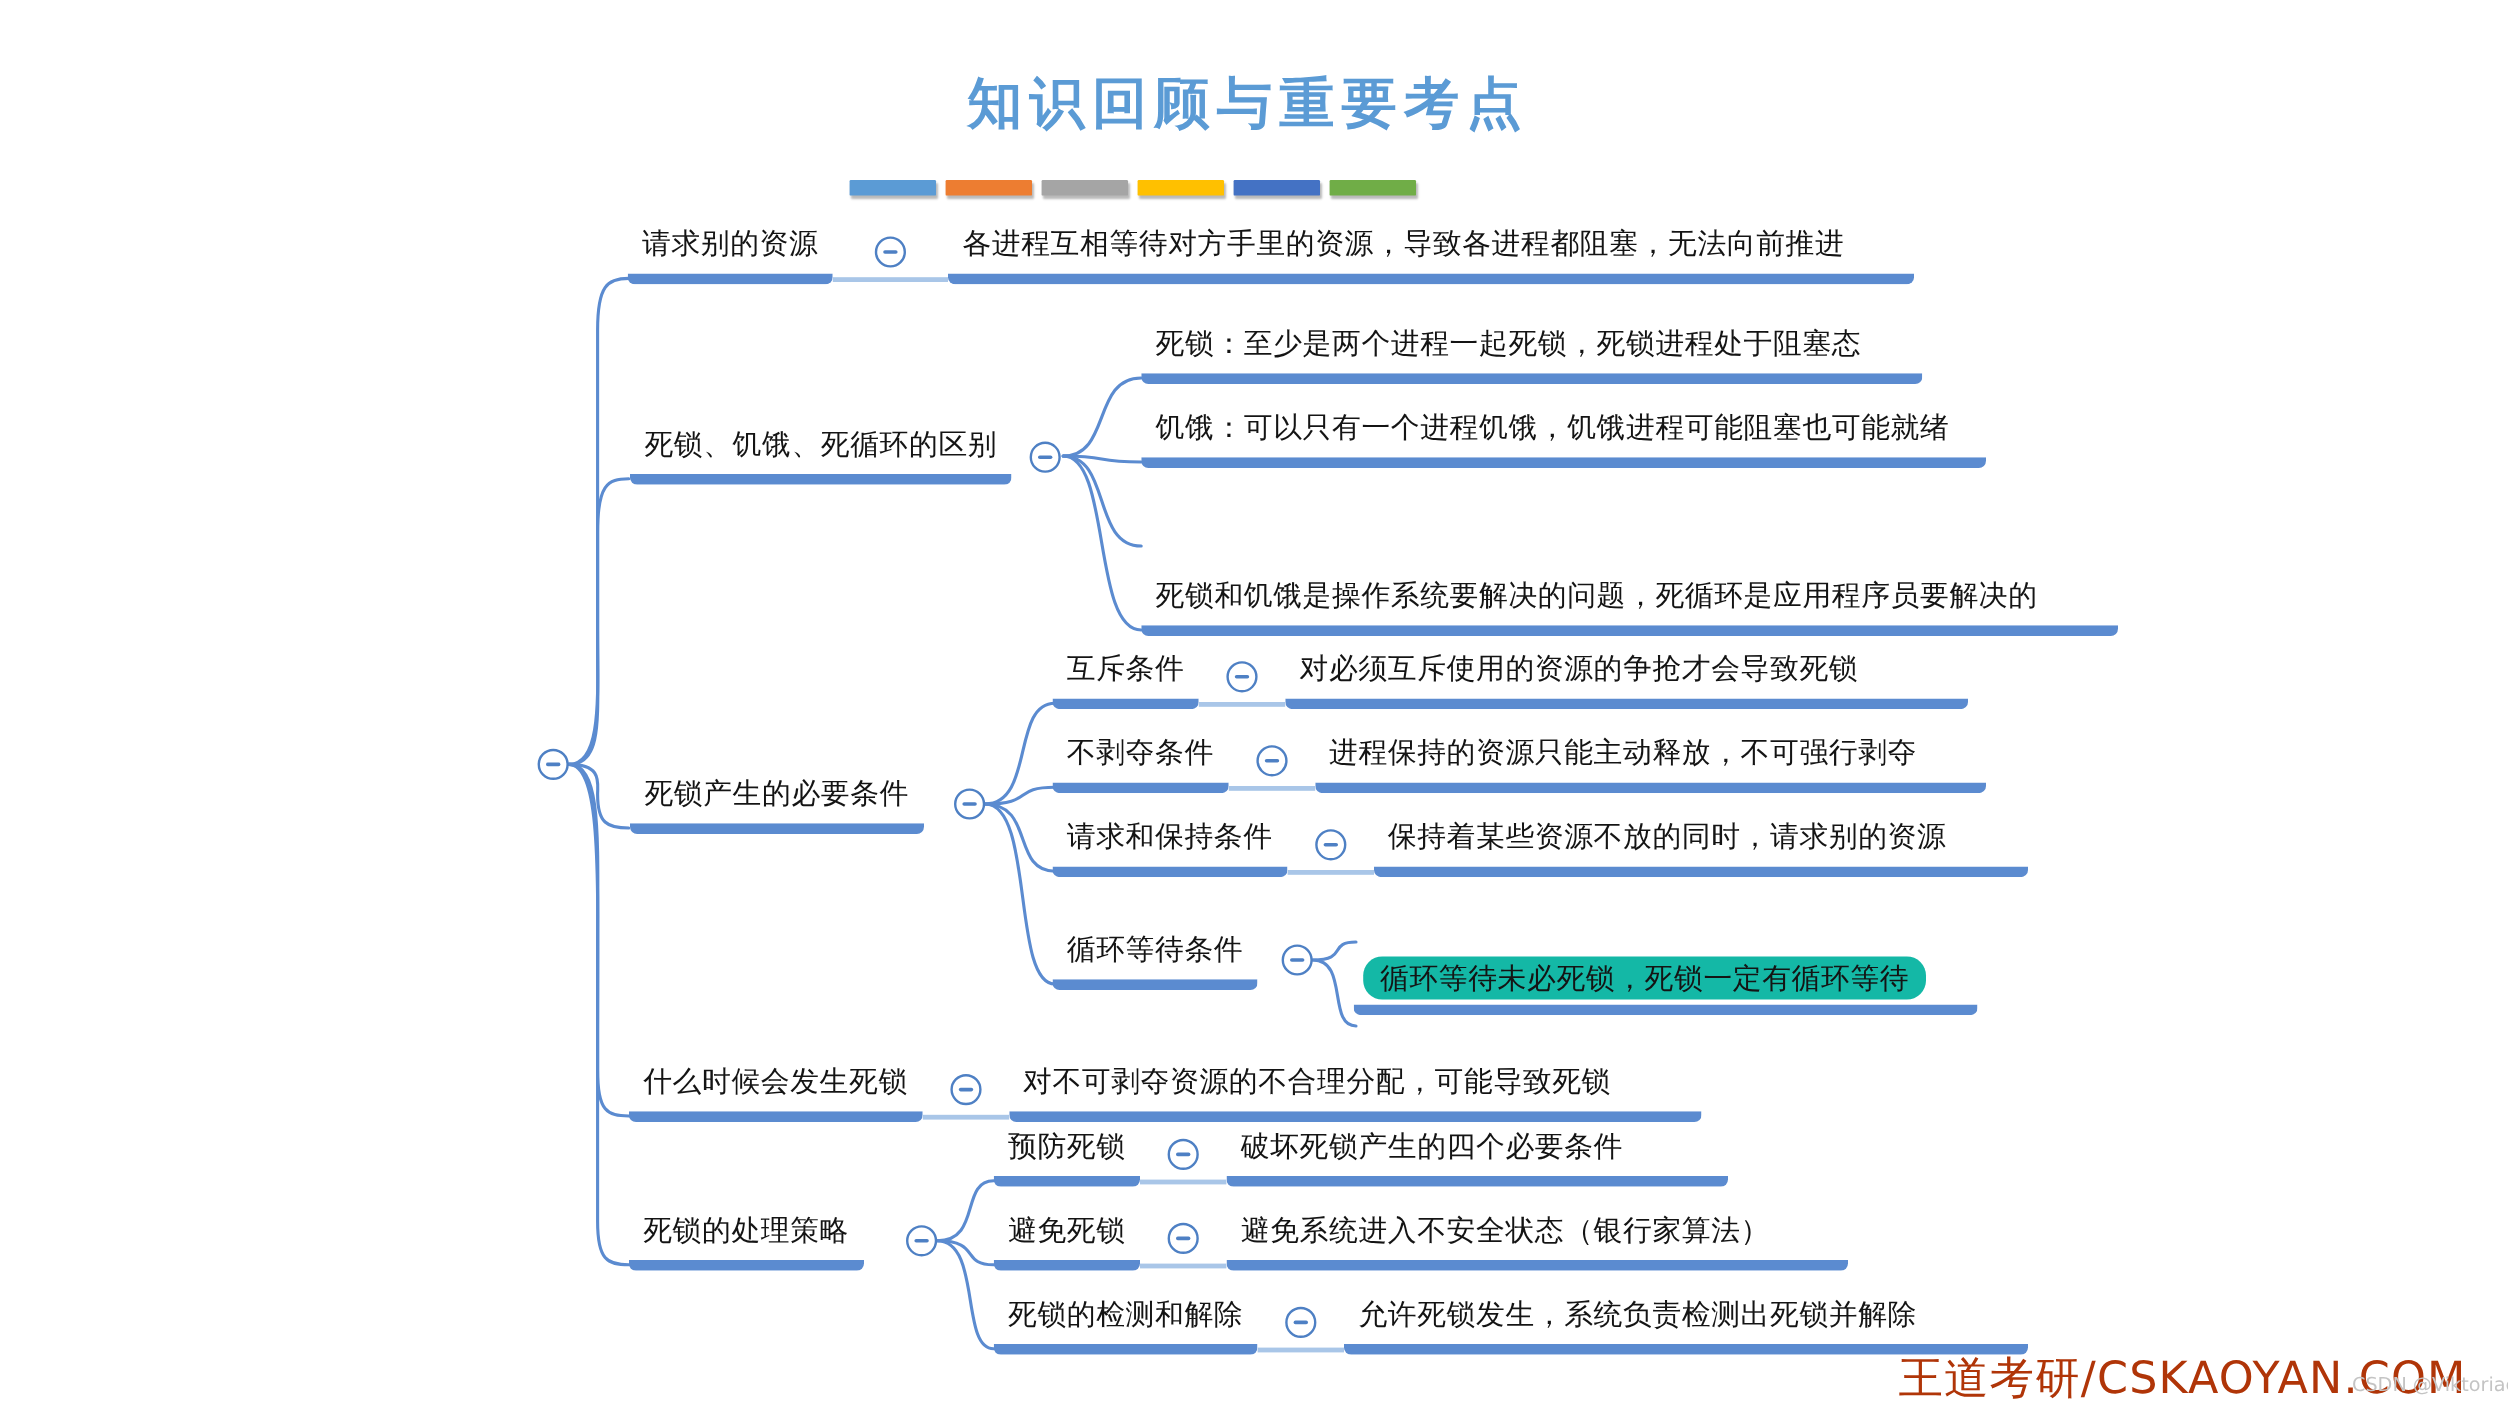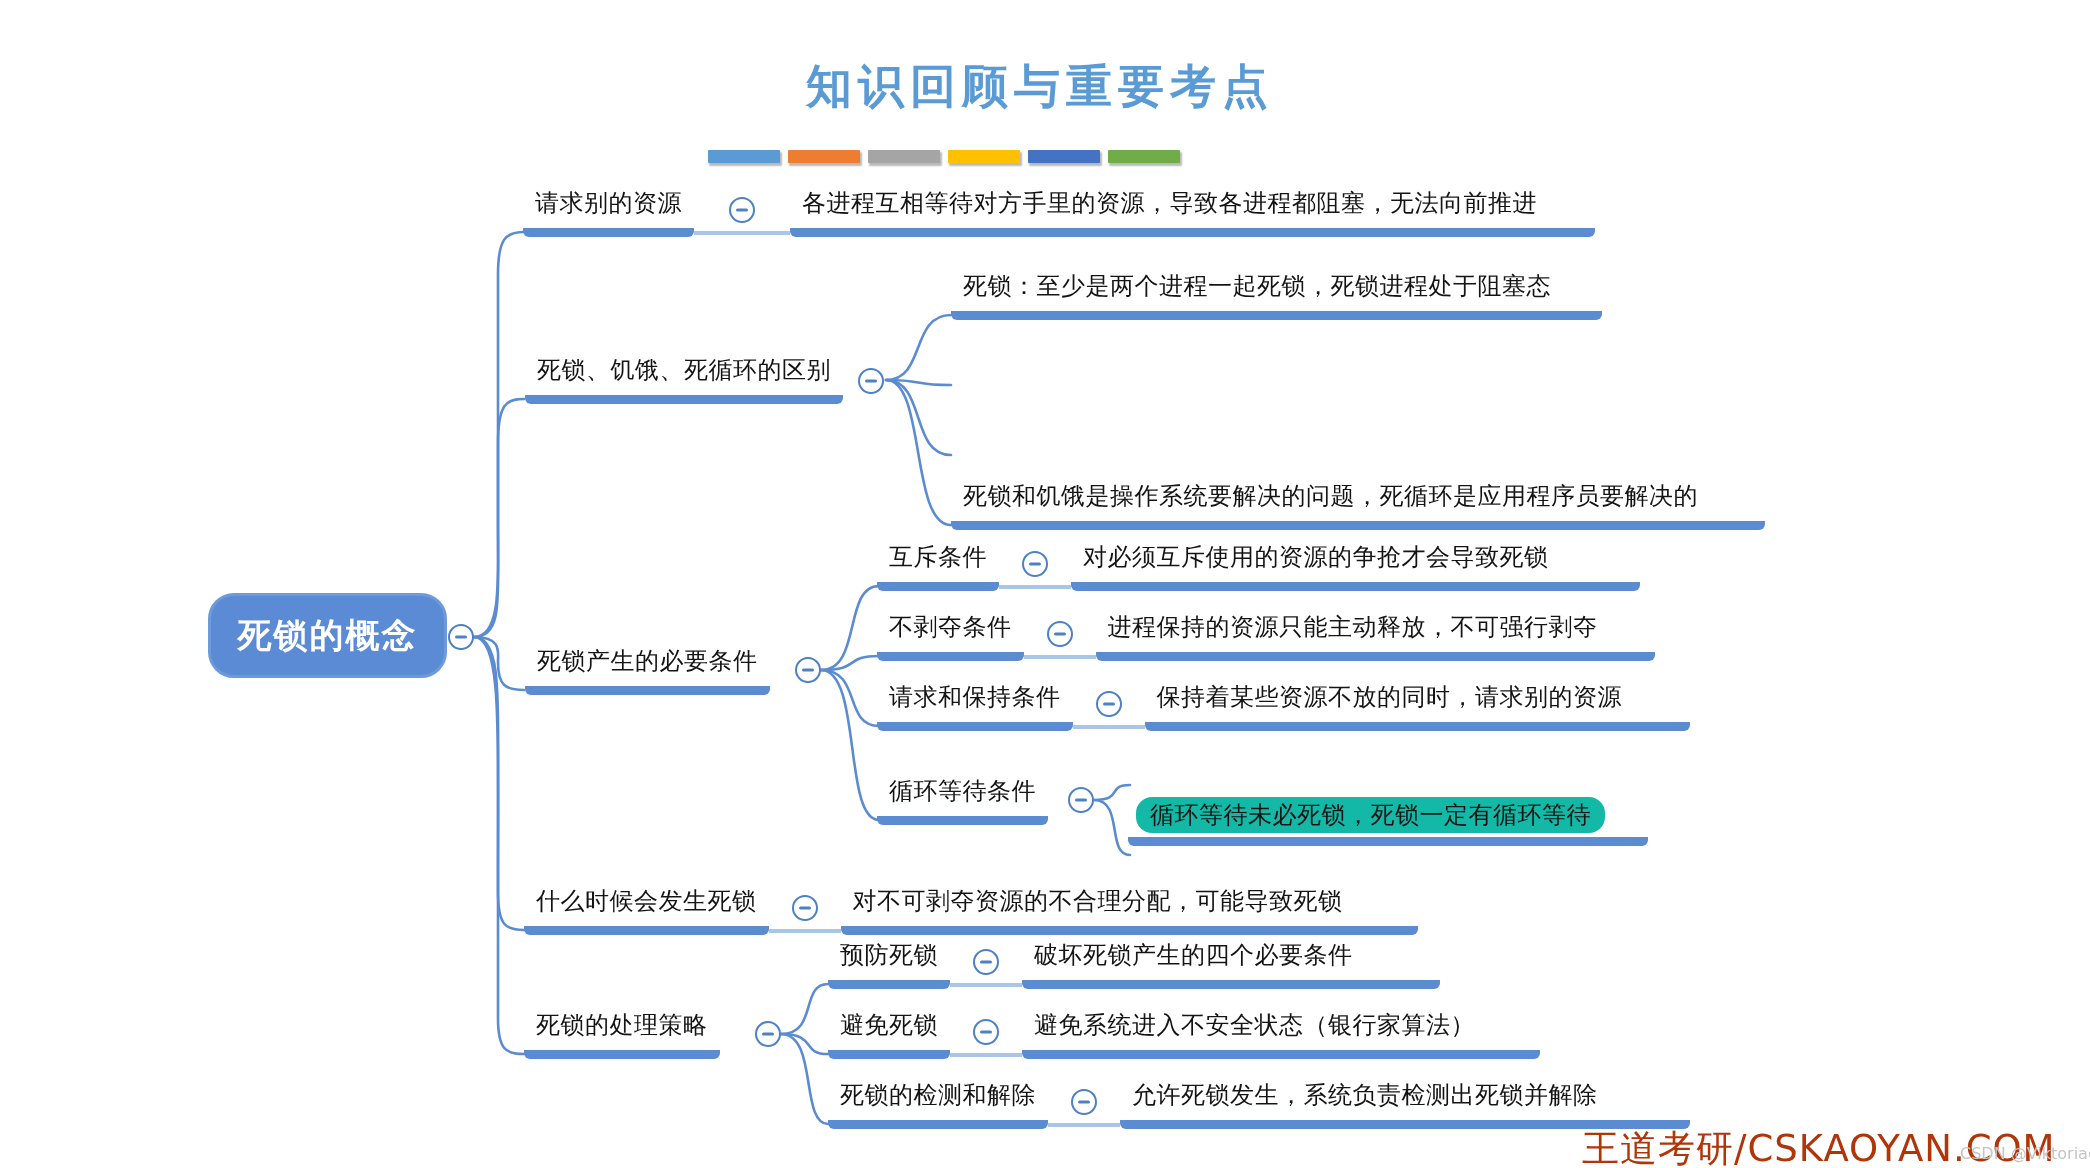--- a/index.html
+++ b/index.html
@@ -90,41 +90,41 @@
 
       <path d="M1094 800 C1124 800 1106 785 1130 785"></path>
       <path d="M1094 800 C1124 800 1106 855 1130 855"></path>
 
       <path d="M781 1034 C818 1034 800 984 828 984"></path>
       <path d="M781 1034 C818 1034 800 1054 828 1054"></path>
       <path d="M781 1034 C818 1034 800 1124 828 1124"></path>
     </g>
   </svg>
 
-  <div class="root">
-    <span>死锁的概念</span>
-  </div>
   <div class="minus-abs" style="left:448px;top:624px;"></div>
 
   <div class="node" style="left:523px;top:188px;width:1072px;">
     <div class="txt">请求别的资源</div>
     <div class="minuswrap wide">
       <span class="minus"></span>
     </div>
     <div class="txt detail">各进程互相等待对方手里的资源，导致各进程都阻塞，无法向前推进</div>
   </div>
 
   <div class="node" style="left:525px;top:355px;">
     <div class="txt">死锁、饥饿、死循环的区别</div>
   </div>
   <div class="minus-abs" style="left:858px;top:368px;"></div>
 
   <div class="node" style="left:951px;top:271px;width:651px;">
     <div class="txt detail">死锁：至少是两个进程一起死锁，死锁进程处于阻塞态</div>
   </div>
+  <div class="node" style="left:951px;top:341px;width:704px;">
+    <div class="txt detail">饥饿：可以只有一个进程饥饿，饥饿进程可能阻塞也可能就绪</div>
+  </div>
   <div class="node" style="left:951px;top:481px;width:814px;">
     <div class="txt detail">死锁和饥饿是操作系统要解决的问题，死循环是应用程序员要解决的</div>
   </div>
 
   <div class="node" style="left:525px;top:646px;">
     <div class="txt">死锁产生的必要条件</div>
   </div>
   <div class="minus-abs" style="left:795px;top:657px;"></div>
 
   <div class="node" style="left:877px;top:542px;width:763px;">

